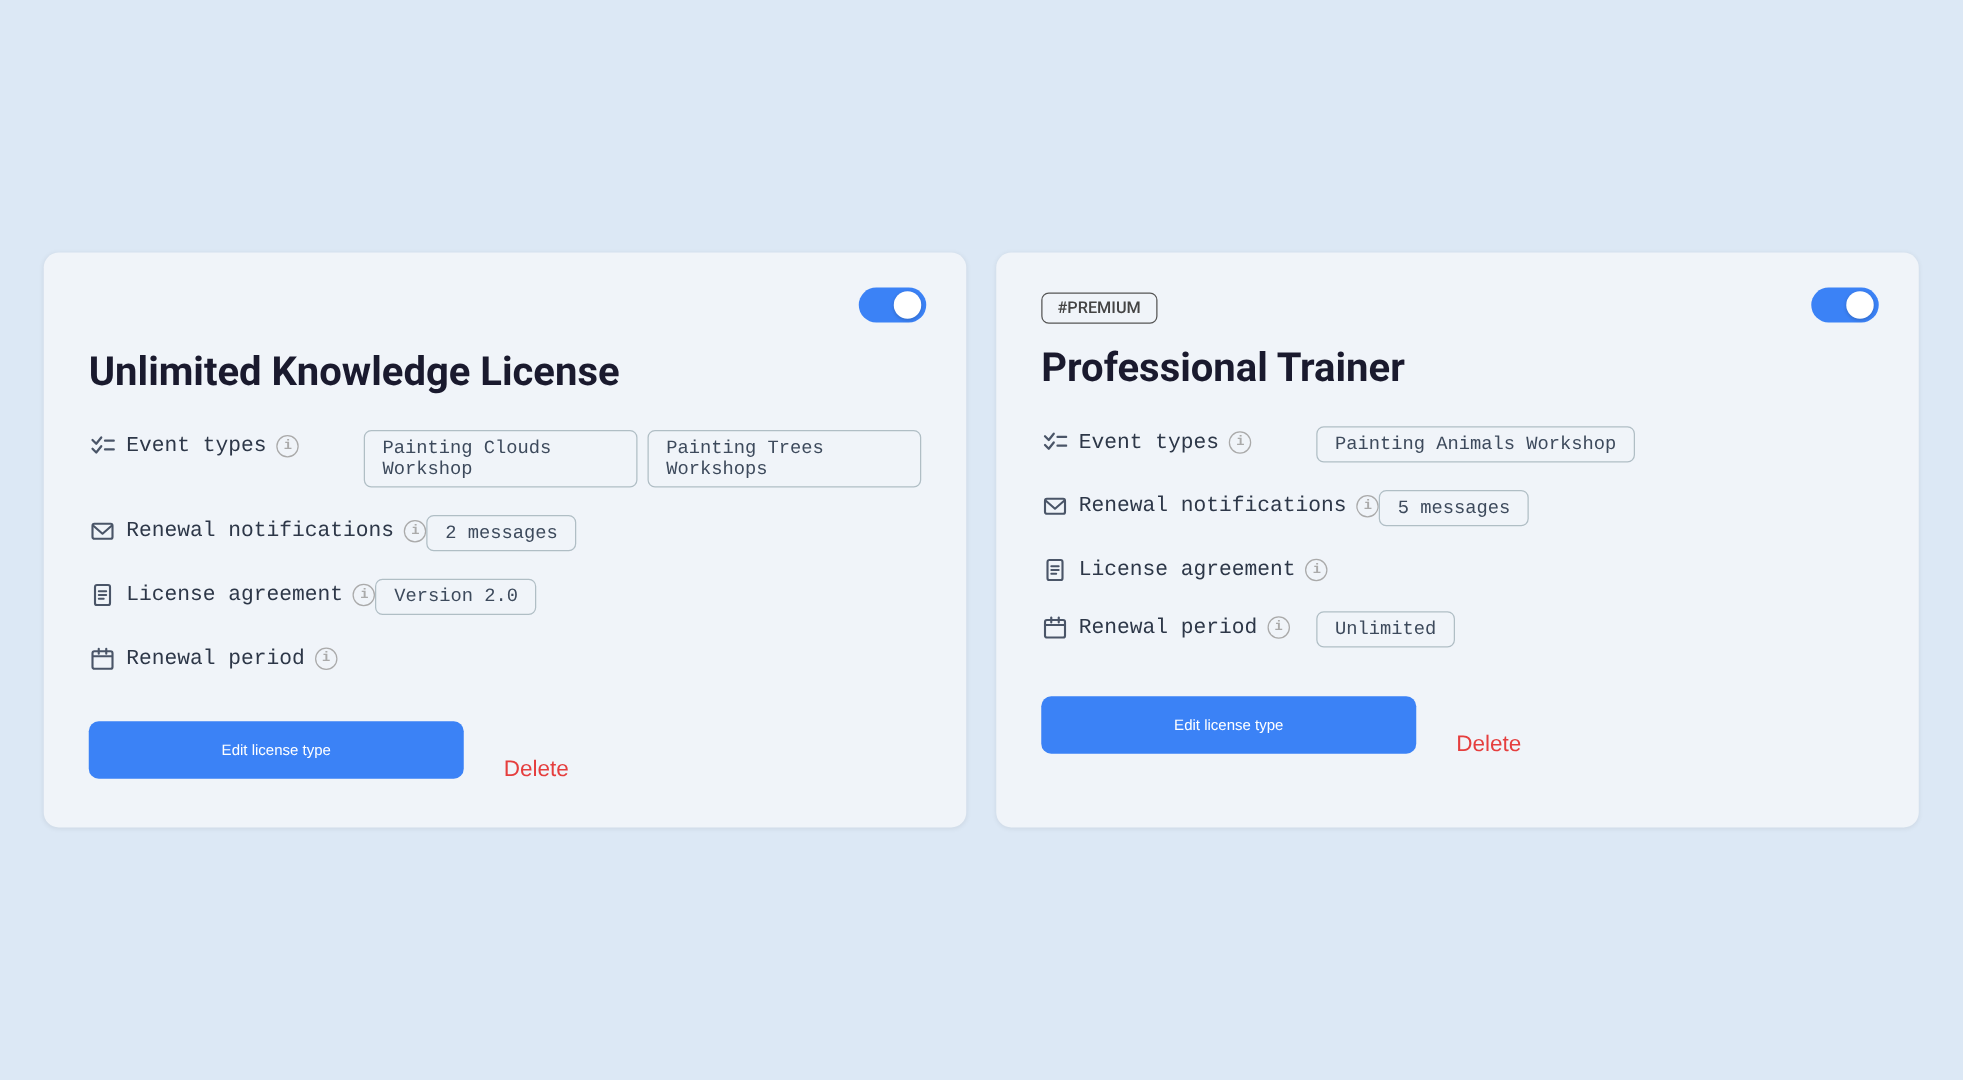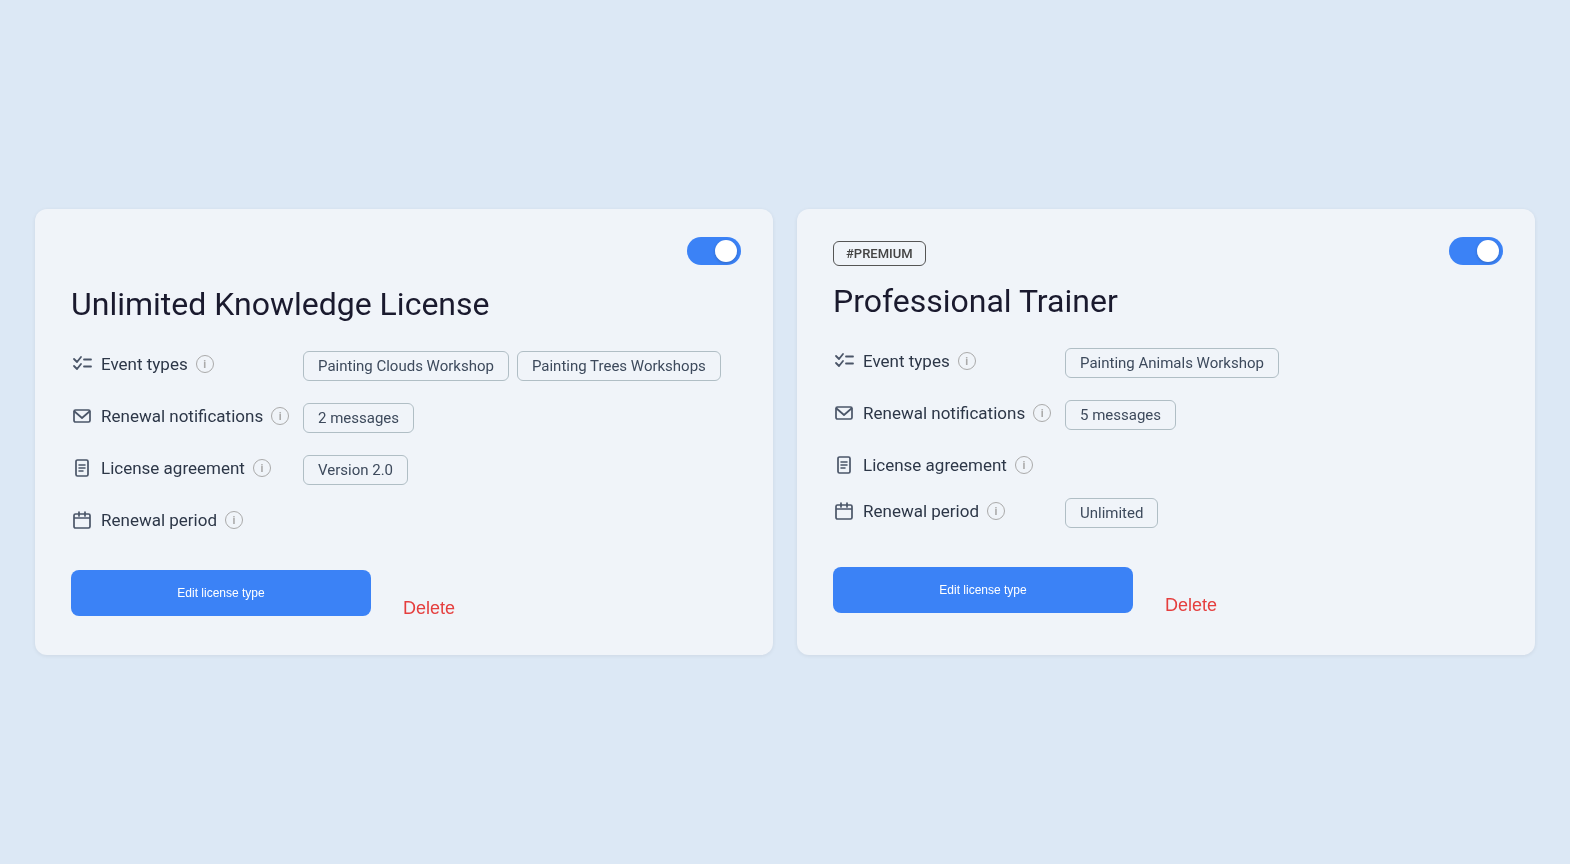--- a/index.html
+++ b/index.html
@@ -56,30 +56,30 @@
       border: 1.5px solid #555;
       border-radius: 6px;
       padding: 4px 12px;
       font-size: 13px;
       font-weight: 500;
       color: #444;
       margin-bottom: 16px;
     }
     .card-title {
       font-size: 32px;
-      font-weight: 400;
+      font-weight: 700;
       color: #1a1a2e;
       margin-bottom: 28px;
       line-height: 1.2;
     }
     .field-row {
       display: flex;
       align-items: flex-start;
       margin-bottom: 22px;
-      gap: 12px;
+      font-family: Liberation Mono, monospace;
     }
     .field-label {
       display: flex;
       align-items: center;
       gap: 8px;
       color: #2d3748;
       font-size: 17px;
       min-width: 220px;
       padding-top: 2px;
     }

